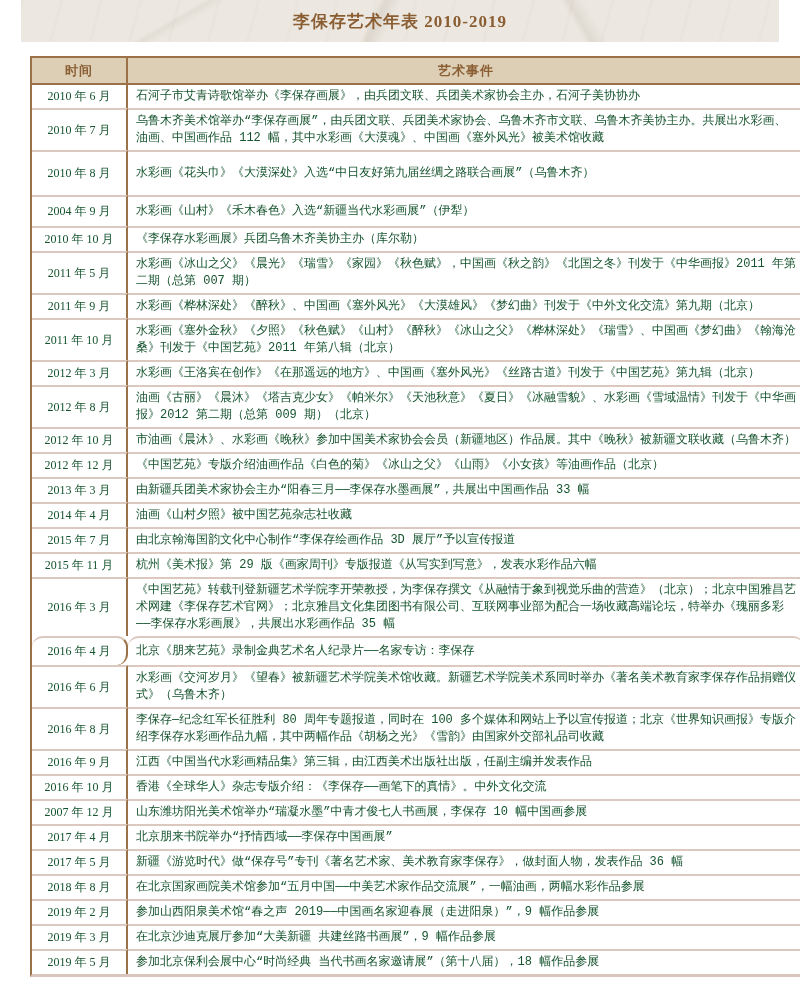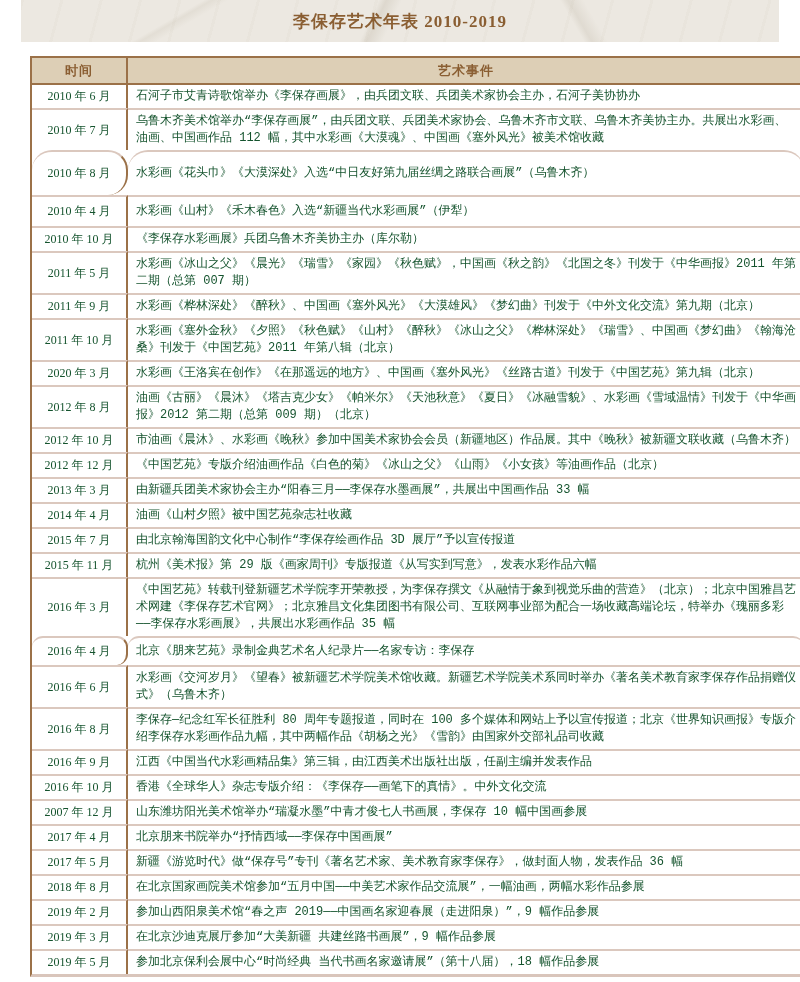--- a/index.html
+++ b/index.html
@@ -76,21 +76,21 @@
   }
   td.event-cell {
     padding: 3px 8px;
     line-height: 17px;
     text-align: left;
     font-family: Liberation Mono, monospace;
   }
   tbody tr + tr td { border-top: 2px solid #dbc8be; }
 
   
-  tbody tr:nth-child(3) td { padding-top: 13px; padding-bottom: 13px; border-radius: 20px; }
+  tbody tr:nth-child(3) td { padding-top: 13px; padding-bottom: 13px; }
   tbody tr:nth-child(4) td { padding-top: 6px;  padding-bottom: 6px; }
   tbody tr:nth-child(18) td { padding-top: 5px; padding-bottom: 5px; border-radius: 11px; }
 </style>
 </head>
 <body>
 
 <div class="banner">
   <div class="page-title">李保存艺术年表 2010-2019</div>
 </div>
 
@@ -116,21 +116,21 @@
     <td class="date-cell">2010 年 7 月</td>
     <td class="event-cell">乌鲁木齐美术馆举办“李保存画展”，由兵团文联、兵团美术家协会、乌鲁木齐市文联、乌鲁木齐美协主办。共展出水彩画、油画、中国画作品 112 幅，其中水彩画《大漠魂》、中国画《塞外风光》被美术馆收藏</td>
   </tr>
 
   <tr>
     <td class="date-cell">2010 年 8 月</td>
     <td class="event-cell">水彩画《花头巾》《大漠深处》入选“中日友好第九届丝绸之路联合画展”（乌鲁木齐）</td>
   </tr>
 
   <tr>
-    <td class="date-cell">2010 年 4 月</td>
+    <td class="date-cell">2004 年 9 月</td>
     <td class="event-cell">水彩画《山村》《禾木春色》入选“新疆当代水彩画展”（伊犁）</td>
   </tr>
 
   <tr>
     <td class="date-cell">2010 年 10 月</td>
     <td class="event-cell">《李保存水彩画展》兵团乌鲁木齐美协主办（库尔勒）</td>
   </tr>
 
   <tr>
     <td class="date-cell">2011 年 5 月</td>
@@ -141,21 +141,21 @@
     <td class="date-cell">2011 年 9 月</td>
     <td class="event-cell">水彩画《桦林深处》《醉秋》、中国画《塞外风光》《大漠雄风》《梦幻曲》刊发于《中外文化交流》第九期（北京）</td>
   </tr>
 
   <tr>
     <td class="date-cell">2011 年 10 月</td>
     <td class="event-cell">水彩画《塞外金秋》《夕照》《秋色赋》《山村》《醉秋》《冰山之父》《桦林深处》《瑞雪》、中国画《梦幻曲》《翰海沧桑》刊发于《中国艺苑》2011 年第八辑（北京）</td>
   </tr>
 
   <tr>
-    <td class="date-cell">2020 年 3 月</td>
+    <td class="date-cell">2012 年 3 月</td>
     <td class="event-cell">水彩画《王洛宾在创作》《在那遥远的地方》、中国画《塞外风光》《丝路古道》刊发于《中国艺苑》第九辑（北京）</td>
   </tr>
 
   <tr>
     <td class="date-cell">2012 年 8 月</td>
     <td class="event-cell">油画《古丽》《晨沐》《塔吉克少女》《帕米尔》《天池秋意》《夏日》《冰融雪貌》、水彩画《雪域温情》刊发于《中华画报》2012 第二期（总第 009 期）（北京）</td>
   </tr>
 
   <tr>
     <td class="date-cell">2012 年 10 月</td>

